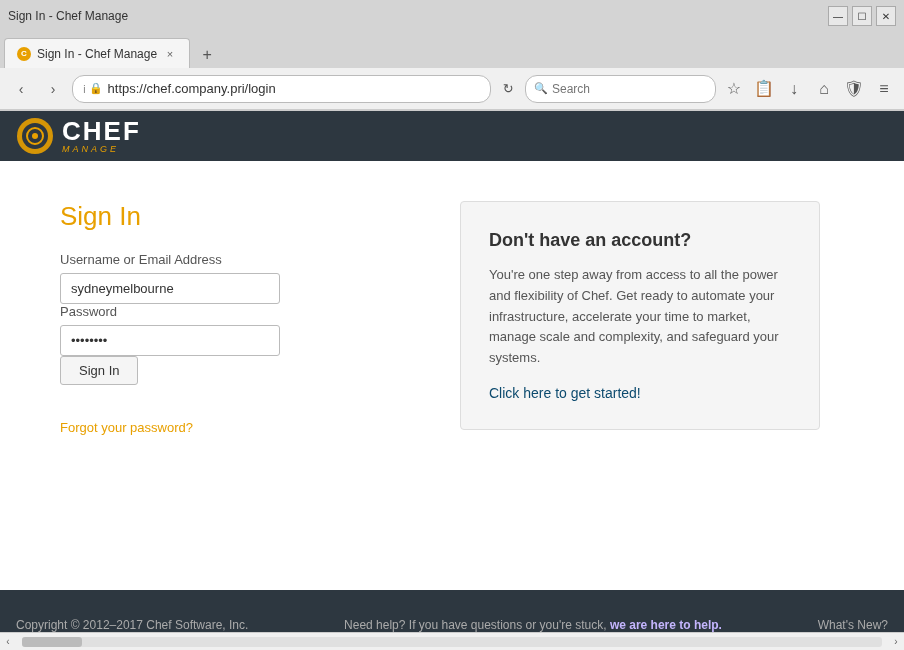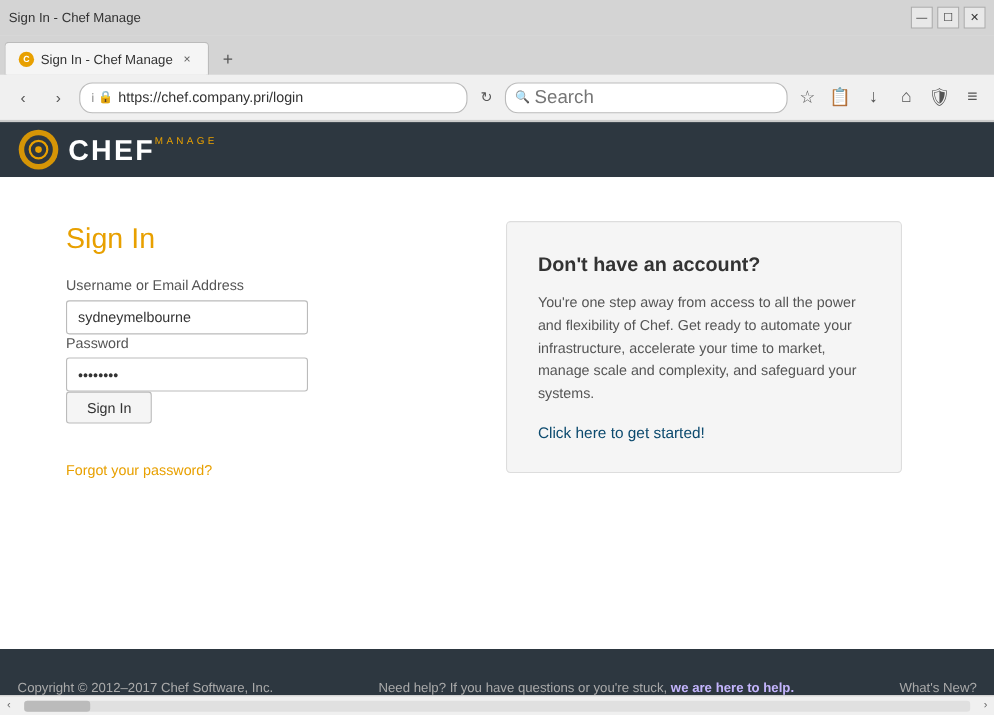--- a/index.html
+++ b/index.html
@@ -121,21 +121,21 @@
       background: #fff;
       border: 1px solid #bbb;
       border-radius: 12px;
       padding: 0 8px;
       height: 28px;
       gap: 4px;
       min-width: 180px;
     }
     .search-bar input {
       border: none; outline: none;
-      font-size: 17px; background: transparent;
+      font-size: 12px; background: transparent;
       color: #4c1d95; width: 100%;
     }
     .search-icon-nav { font-size: 11px; color: #888; }
     .nav-icons { display: flex; gap: 6px; align-items: center; }
     .nav-icon-btn {
       font-size: 16px; color: #555; cursor: pointer;
       width: 24px; height: 24px;
       display: flex; align-items: center; justify-content: center;
     }
 
@@ -151,34 +151,35 @@
       display: flex;
       align-items: center;
       gap: 8px;
     }
     .chef-logo-icon {
       width: 38px; height: 38px;
       position: relative;
     }
     .chef-logo-text {
       display: flex;
-      flex-direction: row;
+      flex-direction: column;
     }
     .chef-text {
       font-size: 26px;
       font-weight: bold;
       color: #fff;
       line-height: 1;
       letter-spacing: 2px;
     }
     .manage-text {
       font-size: 9px;
       color: #e8a000;
       letter-spacing: 3px;
       text-transform: uppercase;
+      font-style: italic;
     }
 
     
     .main-content {
       display: flex;
       padding: 40px 60px;
       gap: 60px;
       background: #fff;
       min-height: 460px;
     }

